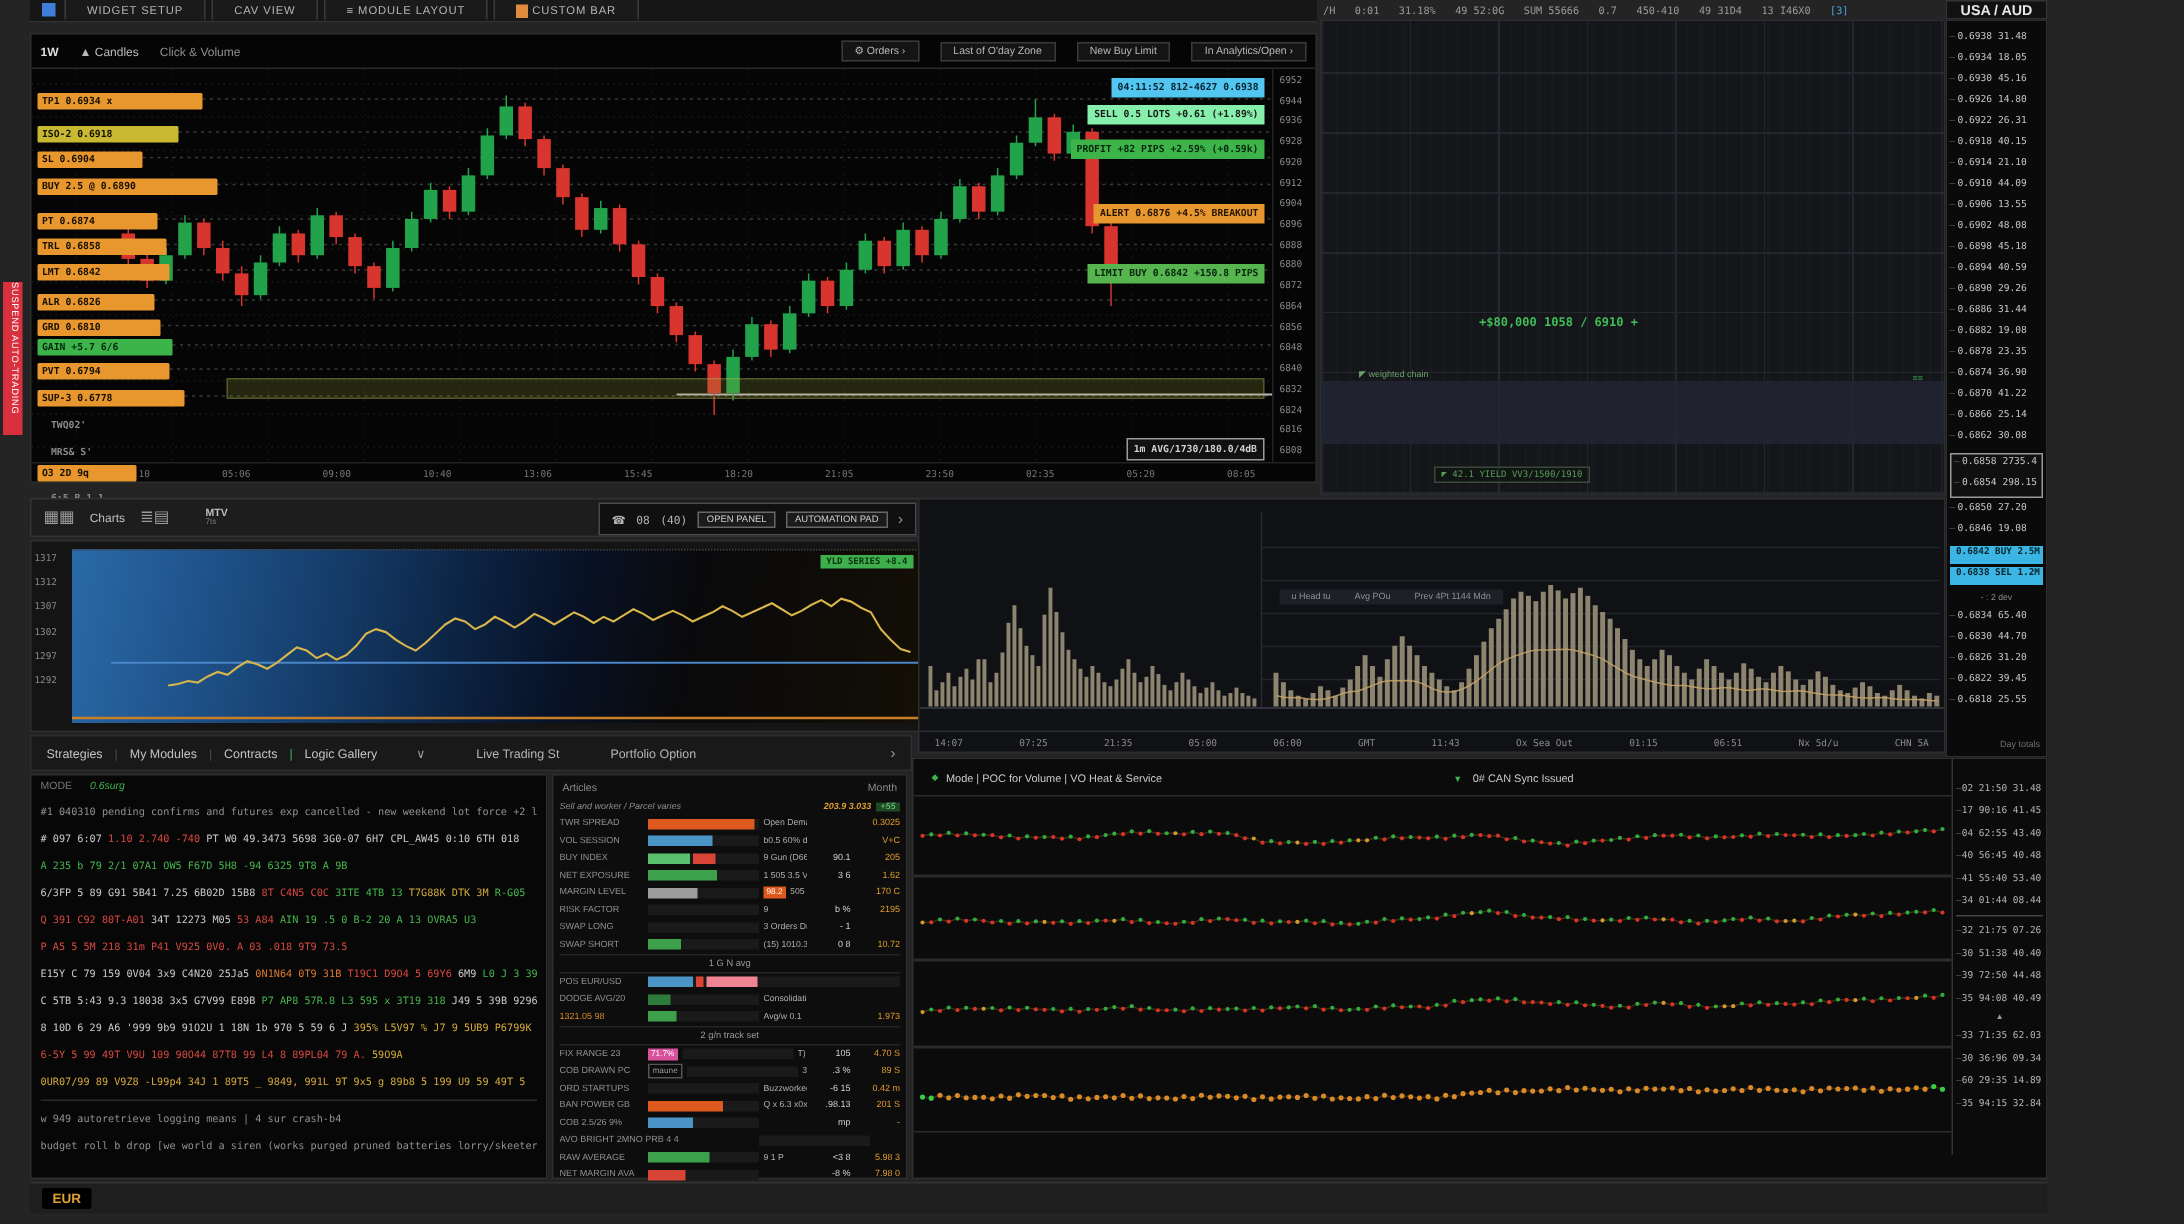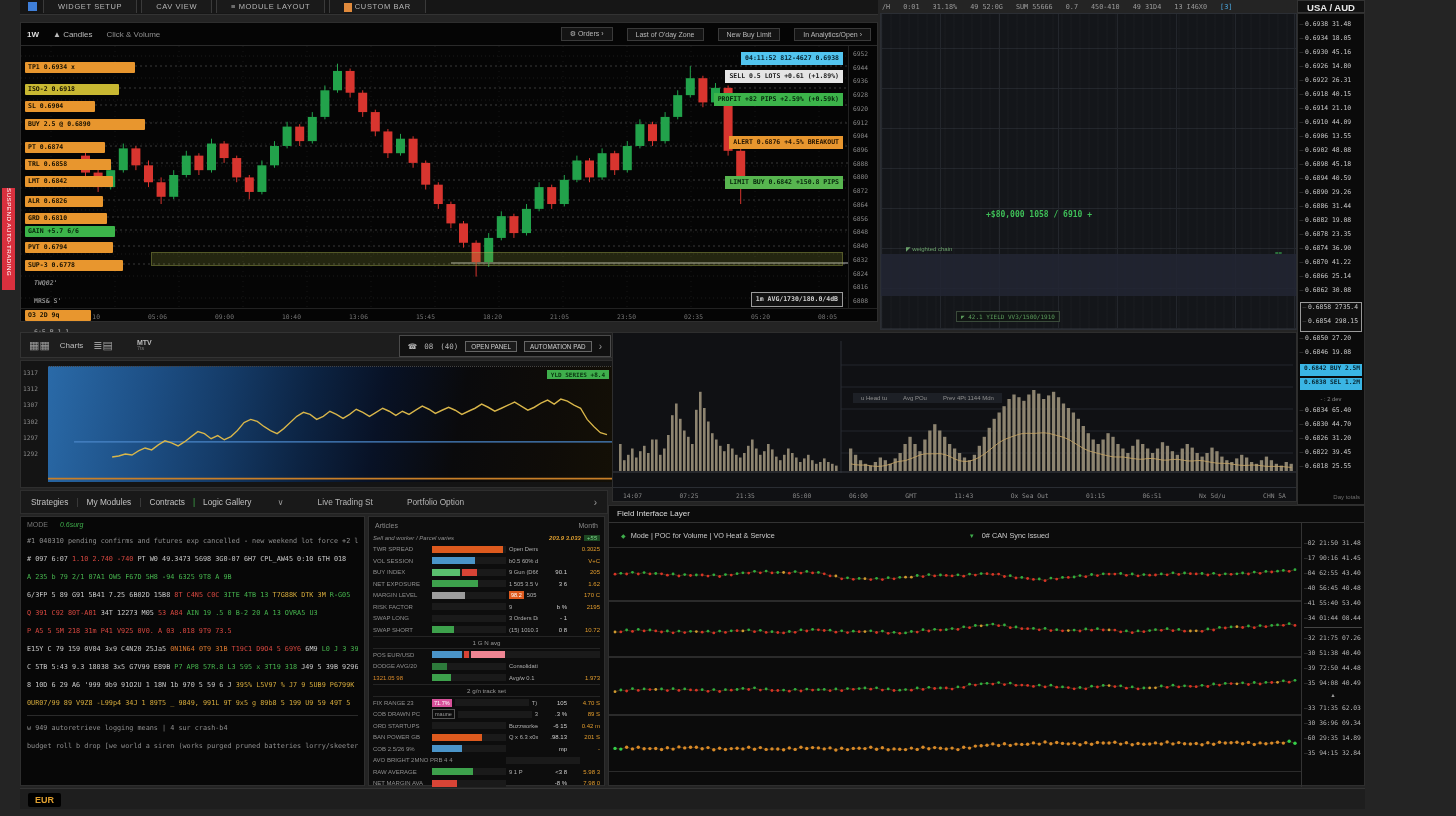--- a/index.html
+++ b/index.html
@@ -43,21 +43,21 @@
              align-items:center;padding:0 40px 0 60px;font-size:6.3px;color:#777;}
   .tag{position:absolute;left:4px;font:600 6.5px "DejaVu Sans Mono",monospace;color:#151002;
        padding:1px 3px;border-radius:1px;white-space:nowrap;overflow:hidden;height:9px;line-height:9px;}
   .tag.or{background:#e8962e;}
   .tag.yl{background:#c8b832;}
   .tag.gn{background:#3cb44a;color:#06250c;}
   .tag.txt{background:none;color:#8a8a8a;left:10px;}
   .rlabel{position:absolute;right:34px;font:600 6.5px "DejaVu Sans Mono",monospace;
           padding:2px 4px;white-space:nowrap;height:9px;line-height:9px;}
   .rlabel.cyan{background:#52c5f0;color:#06222e;}
-  .rlabel.white{background:#e5e5e5;color:#1a1a1a;}
+  .rlabel.white{background:#86efac;color:#1a1a1a;}
   .rlabel.green{background:#3cb44a;color:#06250c;}
   .rlabel.green2{background:#57b54f;color:#06250c;}
   .rlabel.orange{background:#e8962e;color:#241402;}
   .rlabel.outline{background:rgba(20,20,20,.8);color:#cfcfcf;border:1px solid #9a9a9a;}
   .rlabel.band{left:130px;right:34px;height:12px;background:rgba(150,160,60,.22);
                border:1px solid rgba(175,185,85,.35);padding:0;}
   .red-banner{position:absolute;left:2px;top:188px;width:13px;height:102px;background:#d9303e;
               color:#fff;font-size:6.2px;letter-spacing:.5px;overflow:hidden;}
   .red-banner span{display:block;transform:rotate(90deg) translateY(-11px);transform-origin:top left;
                    white-space:nowrap;width:100px;}
@@ -383,21 +383,21 @@
           <div class="tag or" style="top: 55px; width: 64px;">SL 0.6904</div>
           <div class="tag or" style="top: 73px; width: 114px;">BUY 2.5 @ 0.6890</div>
           <div class="tag or" style="top: 96px; width: 74px;">PT 0.6874</div>
           <div class="tag or" style="top: 113px; width: 80px;">TRL 0.6858</div>
           <div class="tag or" style="top: 130px; width: 82px;">LMT 0.6842</div>
           <div class="tag or" style="top: 150px; width: 72px;">ALR 0.6826</div>
           <div class="tag or" style="top: 167px; width: 76px;">GRD 0.6810</div>
           <div class="tag gn" style="top: 180px; width: 84px;">GAIN +5.7 6/6</div>
           <div class="tag or" style="top: 196px; width: 82px;">PVT 0.6794</div>
           <div class="tag or" style="top: 214px; width: 92px;">SUP-3 0.6778</div>
-          <div class="tag txt" style="top: 232px; font-style: italic;">TWQ02'</div>
+          <div class="tag txt" style="top: 232px;">TWQ02'</div>
           <div class="tag txt" style="top: 250px;">MRS&amp; S'</div>
           <div class="tag or" style="top: 264px; width: 60px;">O3 2D 9q</div>
           <div class="tag txt" style="top: 281px;">6:5 B 1.1</div>
         </div>
       <div id="right-labels">
           <div class="rlabel cyan" style="top: 6px;">04:11:52   812-4627   0.6938</div>
           <div class="rlabel white" style="top: 24px;">SELL 0.5 LOTS  +0.61 (+1.89%)</div>
           <div class="rlabel green" style="top: 47px;">PROFIT +82 PIPS  +2.59% (+0.59k)</div>
           <div class="rlabel orange" style="top: 90px;">ALERT 0.6876  +4.5%  BREAKOUT</div>
           <div class="rlabel green2" style="top: 130px;">LIMIT BUY 0.6842  +150.8 PIPS</div>
@@ -688,20 +688,21 @@
     <div id="loglines">
         <div class="logline"><span class="lg-gr">#1 040310 pending confirms and futures exp cancelled - new weekend lot force  +2 losing trades  20</span></div>
         <div class="logline"><span class="lg-w"># 097 6:07 </span><span class="lg-r">1.10 2.740 -740</span><span class="lg-w"> PT  W0  49.3473 5698 3G0-07 6H7  CPL_AW45 0:10 6TH 018</span></div>
         <div class="logline"><span class="lg-g">A 235 b 79 2/1  07A1  OW5 F67D 5H8  -94 6325 9T8 A 9B</span></div>
         <div class="logline"><span class="lg-w">6/3FP 5 89 G91 5B41  7.25 6B02D 15B8  </span><span class="lg-r">8T C4N5 C0C</span><span class="lg-g"> 3ITE 4TB 13</span><span class="lg-y"> T7G88K DTK 3M</span><span class="lg-g"> R-G05</span></div>
         <div class="logline"><span class="lg-r">Q 391 C92 80T-A01</span><span class="lg-w">  34T 12273 M05  </span><span class="lg-r">53 A84 </span><span class="lg-g">AIN 19 .5 0 B-2 20 A</span><span class="lg-g">   13 OVRA5 U3</span></div>
         <div class="logline"><span class="lg-r">P A5 5 5M 218 31m  P41 V925 0V0. A 03 .018 9T9 73.5</span></div>
         <div class="logline"><span class="lg-w">E15Y C 79 159 0V04  3x9 C4N20 25Ja5  </span><span class="lg-o">0N1N64 0T9 31B</span><span class="lg-r"> T19C1 D9O4 5 69Y6</span><span class="lg-w"> 6M9 </span><span class="lg-g">L0 J 3 39L</span></div>
         <div class="logline"><span class="lg-w">C 5TB 5:43 9.3 18038  3x5 G7V99 E89B  </span><span class="lg-g">P7 AP8 57R.8 L3  595 x 3T19 318</span><span class="lg-w">  J49 5 39B 9296</span></div>
         <div class="logline"><span class="lg-w">8 10D 6 29 A6 '999  9b9 91O2U 1 18N  1b 970 5 59 6 J  </span><span class="lg-y">395% L5V97 %  J7 9 5UB9 P6799K</span></div>
+        <div class="logline"><span class="lg-r">6-5Y 5 99 49T V9U  109 90O44 87T8  99 L4 8 89PL04 79 A.</span><span class="lg-y">        59O9A</span></div>
         <div class="logline"><span class="lg-y">0UR07/99 89 V9Z8 -L99p4 34J 1 89T5 _ 9849, 991L 9T 9x5 g 89b8 5 199 U9 59 49T 5</span></div>
         <div class="loghr"></div>
         <div class="logline"><span class="lg-gr">w 949  autoretrieve logging  means | 4 sur  crash-b4</span></div>
         <div class="logline"><span class="lg-gr">budget roll b drop  [we world a siren (works purged pruned batteries lorry/skeeter |</span></div>
       </div>
   </div>
 
   <div class="panel gauge-panel">
     <div class="ghead">
       <span>Articles</span>
@@ -874,21 +875,20 @@
             <span class="gbar" style="background: rgb(216, 68, 54); width: 25.16px;"></span>
           </span>
           <span class="gmid"></span>
           <span class="gv1">-8 %</span>
           <span class="gv2">7.98 0</span>
         </div>
       </div>
   </div>
 
   <div class="panel signal-panel">
-    <div class="sig-head">Field Interface Layer</div>
     <div class="sig-body">
       <div class="sig-main">
         <div class="filter-row">
           <span class="dm">◆</span>
           <span>Mode | POC for Volume | VO Heat &amp; Service</span>
           <span class="right"><span class="dm">▼</span> <span>0# CAN Sync Issued</span></span>
         </div>
         <div class="spark-row" style="height:52px">
             <svg id="spark0" viewBox="0 0 690 52" preserveAspectRatio="none">
               <polyline points="6.0,26.2 11.8,25.3 17.6,26.0 23.4,24.3 29.2,26.0 35.0,24.6 40.8,25.9 46.6,25.5 52.4,25.8 58.2,27.2 63.9,26.0 69.7,28.0 75.5,26.6 81.3,27.5 87.1,27.0 92.9,27.0 98.7,28.1 104.5,26.8 110.3,28.5 116.1,26.6 121.9,27.1 127.7,25.7 133.5,24.8 139.3,25.1 145.1,23.3 150.9,24.8 156.7,23.1 162.5,24.9 168.3,24.5 174.1,24.5 179.8,25.2 185.6,23.6 191.4,25.1 197.2,23.4 203.0,24.9 208.8,24.4 214.6,25.8 220.4,27.9 226.2,28.0 232.0,30.8 237.8,29.8 243.6,31.3 249.4,30.4 255.2,30.7 261.0,31.6 266.8,30.3 272.6,31.6 278.4,29.7 284.2,30.8 289.9,29.3 295.7,29.2 301.5,29.2 307.3,27.5 313.1,28.6 318.9,26.6 324.7,27.9 330.5,27.0 336.3,27.4 342.1,27.9 347.9,26.8 353.7,28.2 359.5,26.1 365.3,27.1 371.1,25.6 376.9,25.7 382.7,26.4 388.5,26.1 394.3,28.5 400.1,27.7 405.8,30.0 411.6,29.4 417.4,30.5 423.2,31.4 429.0,31.0 434.8,32.7 440.6,30.1 446.4,31.1 452.2,29.4 458.0,29.4 463.8,29.0 469.6,27.6 475.4,28.7 481.2,26.5 487.0,27.6 492.8,25.8 498.6,26.1 504.4,26.1 510.2,25.5 515.9,27.3 521.7,26.0 527.5,27.9 533.3,26.6 539.1,27.2 544.9,27.0 550.7,25.9 556.5,26.8 562.3,24.8 568.1,26.4 573.9,25.0 579.7,25.7 585.5,25.9 591.3,25.5 597.1,27.0 602.9,25.3 608.7,27.1 614.5,25.8 620.3,26.3 626.1,25.8 631.8,25.0 637.6,26.0 643.4,24.1 649.2,25.3 655.0,23.4 660.8,24.0 666.6,23.2 672.4,22.4 678.2,23.3 684.0,21.7" fill="none" stroke="rgba(180,120,50,0.3)" stroke-width="1"></polyline>

